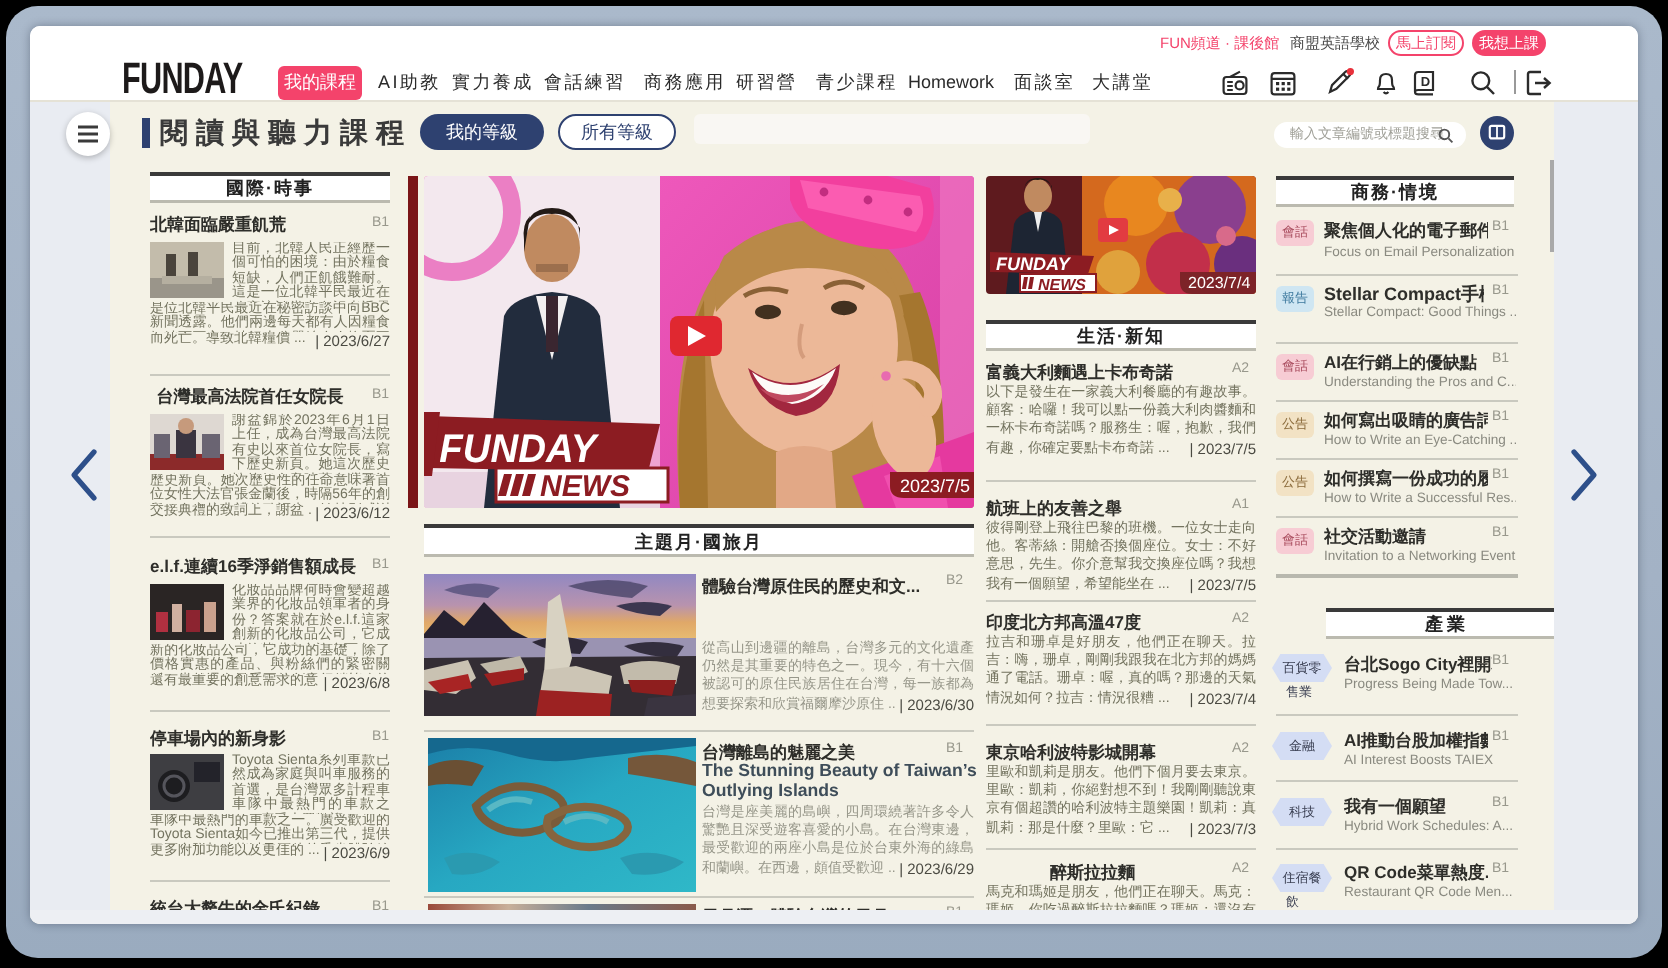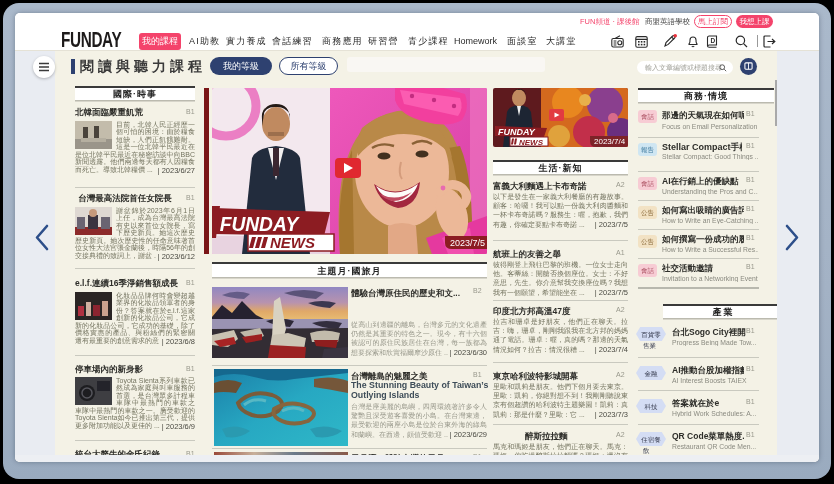--- a/index.html
+++ b/index.html
@@ -416,23 +416,23 @@
     <div class="bd2" style="left:478px;top:331px;width:135px;height:28px;">里歐和凱莉是朋友。他們下個月要去東京。里歐：凱莉，你絕對想不到！我剛剛聽說東京有個超讚的哈利波特主題樂園！凱莉：真的嗎？那我們一定要去看看！</div>
     <div class="abs" style="left:478px;top:359px;width:135px;height:10px;overflow:hidden;display:flex;">
           <span class="bd2" style="position:static;flex:1;white-space:nowrap;overflow:hidden;">凱莉：那是什麼？里歐：它 ...</span>
           <span class="meta" style="position:static;">&nbsp;| 2023/7/3</span>
         </div>
     <div class="sep" style="left:478px;top:373px;width:135px;"></div>
     <div class="tt" style="left:478px;top:380px;width:120px;padding-left:32px;">醉斯拉拉麵</div>
         <div class="b1" style="left:601px;top:380px;">A2</div>
     <div class="bd2" style="left:478px;top:391px;width:135px;height:20px;">馬克和瑪姬是朋友，他們正在聊天。馬克：瑪姬，你吃過醉斯拉拉麵嗎？瑪姬：還沒有耶，聽說那家店最近非常熱門。</div>
 
-    <div class="hdrbox" style="left:623px;top:37px;width:136px;height:14px;font-size:9px;line-height:13px;letter-spacing:1px;">商務·情境</div>
+    <div class="hdrbox" style="left:623px;top:37px;width:119px;height:14px;font-size:9px;line-height:13px;letter-spacing:1px;">商務·情境</div>
     <div class="tag" style="left:623px;top:59px;background:#f7ccd4;color:#a84a5c;">會話</div>
-    <div class="ettl" style="left:647px;top:59px;width:82px;">那邊的天氣現在如何呢</div>
+    <div class="ettl" style="left:647px;top:59px;width:82px;">聚焦個人化的電子郵件</div>
         <div class="b1" style="left:731px;top:59px;">B1</div>
     <div class="esub" style="left:647px;top:72px;width:96px;">Focus on Email Personalization</div>
     <div class="sep" style="left:623px;top:86px;width:121px;"></div>
     <div class="tag" style="left:623px;top:92px;background:#cfe6f2;color:#3e7a9e;">報告</div>
     <div class="ettl" style="left:647px;top:90px;width:80px;font-size:9px;">Stellar Compact手機...</div>
         <div class="b1" style="left:731px;top:91px;">B1</div>
     <div class="esub" style="left:647px;top:102px;width:96px;">Stellar Compact: Good Things ...</div>
     <div class="sep" style="left:623px;top:120px;width:121px;"></div>
     <div class="tag" style="left:623px;top:126px;background:#f7ccd4;color:#a84a5c;">會話</div>
     <div class="ettl" style="left:647px;top:125px;width:82px;">AI在行銷上的優缺點</div>
@@ -460,21 +460,21 @@
     <div class="ettl" style="left:657px;top:276px;width:74px;">台北Sogo City裡開幕</div>
         <div class="b1" style="left:731px;top:276px;">B1</div>
     <div class="esub" style="left:657px;top:288px;width:86px;">Progress Being Made Tow...</div>
     <div class="sep" style="left:623px;top:306px;width:121px;"></div>
     <div class="itag" style="left:621px;top:315px;width:30px;height:14px;">金融</div>
     <div class="ettl" style="left:657px;top:314px;width:72px;">AI推動台股加權指數</div>
         <div class="b1" style="left:731px;top:314px;">B1</div>
     <div class="esub" style="left:657px;top:326px;width:86px;">AI Interest Boosts TAIEX</div>
     <div class="sep" style="left:623px;top:339px;width:121px;"></div>
     <div class="itag" style="left:621px;top:348px;width:30px;height:14px;">科技</div>
-    <div class="ettl" style="left:657px;top:347px;width:72px;">答案就在於e</div>
+    <div class="ettl" style="left:657px;top:347px;width:72px;">我有一個願望</div>
         <div class="b1" style="left:731px;top:347px;">B1</div>
     <div class="esub" style="left:657px;top:359px;width:86px;">Hybrid Work Schedules: A...</div>
     <div class="sep" style="left:623px;top:373px;width:121px;"></div>
     <div class="itag" style="left:621px;top:381px;width:30px;height:14px;">住宿餐</div>
     <div class="abs" style="left:628px;top:396px;font-size:6.5px;color:#3a3f52;">飲</div>
     <div class="ettl" style="left:657px;top:380px;width:72px;">QR Code菜單熱度...</div>
         <div class="b1" style="left:731px;top:380px;">B1</div>
     <div class="esub" style="left:657px;top:392px;width:86px;">Restaurant QR Code Men...</div>
   </div>
 </div>

